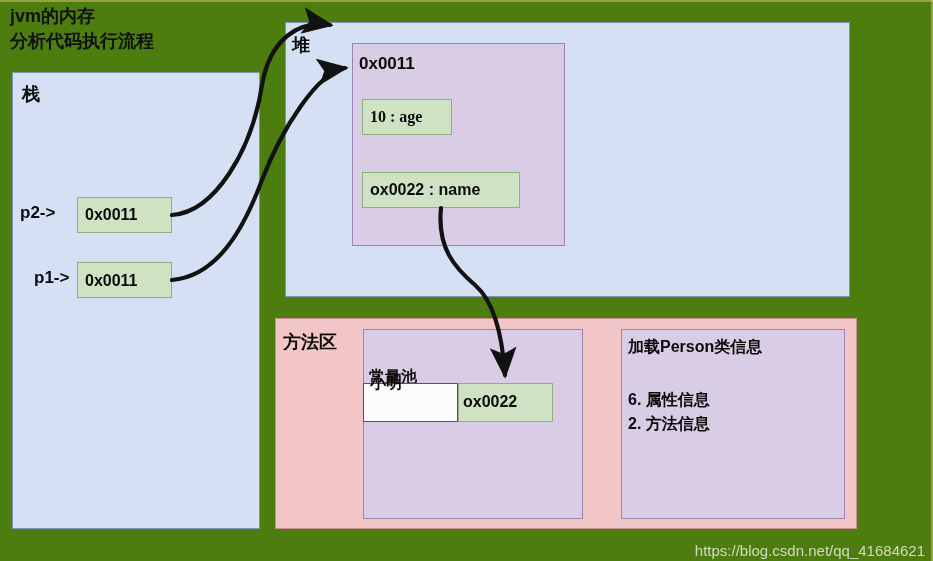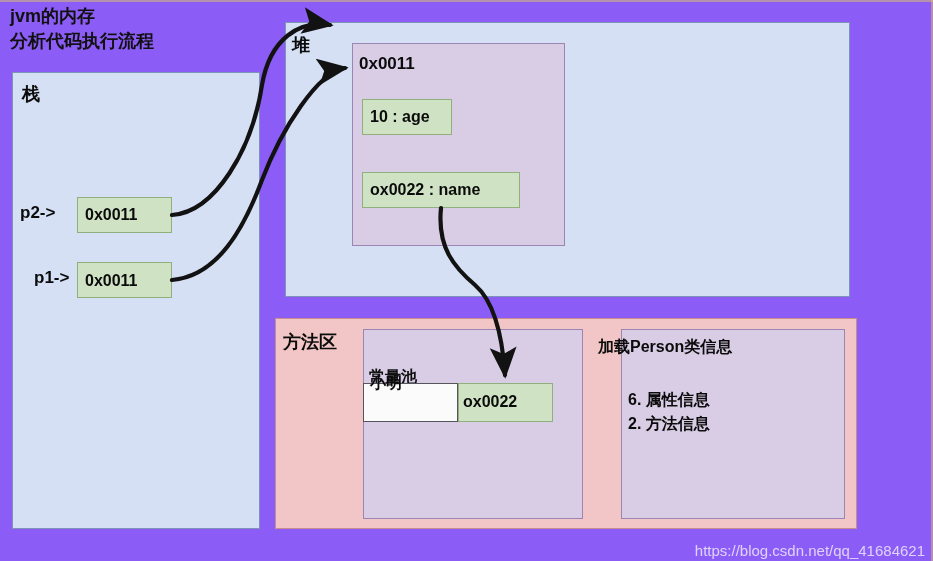--- a/index.html
+++ b/index.html
@@ -4,21 +4,21 @@
 <style>
   html, body {
     margin: 0;
     padding: 0;
     background: #ffffff;
   }
   #canvas {
     position: relative;
     width: 933px;
     height: 561px;
-    background: #8b5cf6;
+    background: #4d7c0f;
     overflow: hidden;
     font-family: "Liberation Sans", "DejaVu Sans", sans-serif;
   }
   
   #canvas::before {
     content: "";
     position: absolute;
     top: 0; left: 0; right: 0;
     height: 2px;
     background: #d9bd72;
@@ -163,39 +163,39 @@
   <div class="box green-box" style="left:77px; top:262px; width:95px; height:36px;"></div>
   <div class="cell-text" style="left:85px; top:272px;">0x0011</div>
 
   <div class="box heap-box" style="left:285px; top:22px; width:565px; height:275px;"></div>
   <div class="region-label" style="left:292px; top:33px;">堆</div>
 
   <div class="box purple-box" style="left:352px; top:43px; width:213px; height:203px;"></div>
   <div class="addr-label" style="left:359px; top:54px;">0x0011</div>
 
   <div class="box green-box" style="left:362px; top:99px; width:90px; height:36px;"></div>
-  <div class="cell-text" style="left:370px; top:108px;">10 : age</div>
+  <div class="cell-text" style="left:370px; top:108px;font-family:Liberation Serif, serif;">10 : age</div>
 
   <div class="box green-box" style="left:362px; top:172px; width:158px; height:36px;"></div>
   <div class="cell-text" style="left:370px; top:181px;">ox0022 : name</div>
 
   <div class="box method-box" style="left:275px; top:318px; width:582px; height:211px;"></div>
   <div class="region-label" style="left:283px; top:330px;">方法区</div>
 
   <div class="box purple-box" style="left:363px; top:329px; width:220px; height:190px;"></div>
   <div class="section-label" style="left:369px; top:337px;margin-top:30px;">常量池</div>
 
   <div class="box white-box" style="left:363px; top:383px; width:95px; height:39px;"></div>
   <div class="cell-text" style="left:370px; top:373px;">小明</div>
 
   <div class="box green-box" style="left:458px; top:383px; width:95px; height:39px;"></div>
   <div class="cell-text" style="left:463px; top:393px;text-align:center;">ox0022</div>
 
   <div class="box purple-box" style="left:621px; top:329px; width:224px; height:190px;"></div>
-  <div class="person-title" style="left:598px; top:337px;text-align:right;">加载Person类信息</div>
+  <div class="person-title" style="left:628px; top:337px;text-align:right;">加载Person类信息</div>
   <div class="person-list" style="left:628px; top:388px;">6. 属性信息
 2. 方法信息</div>
 
   <svg class="arrows" viewBox="0 0 933 561">
     <defs>
       <marker id="ah" markerWidth="9" markerHeight="9" refX="6.6" refY="3.2" orient="auto" markerUnits="strokeWidth">
         <path d="M0,0 L7.5,3.2 L0,6.4 L1.6,3.2 Z" fill="#121212"></path>
       </marker>
     </defs>
 

